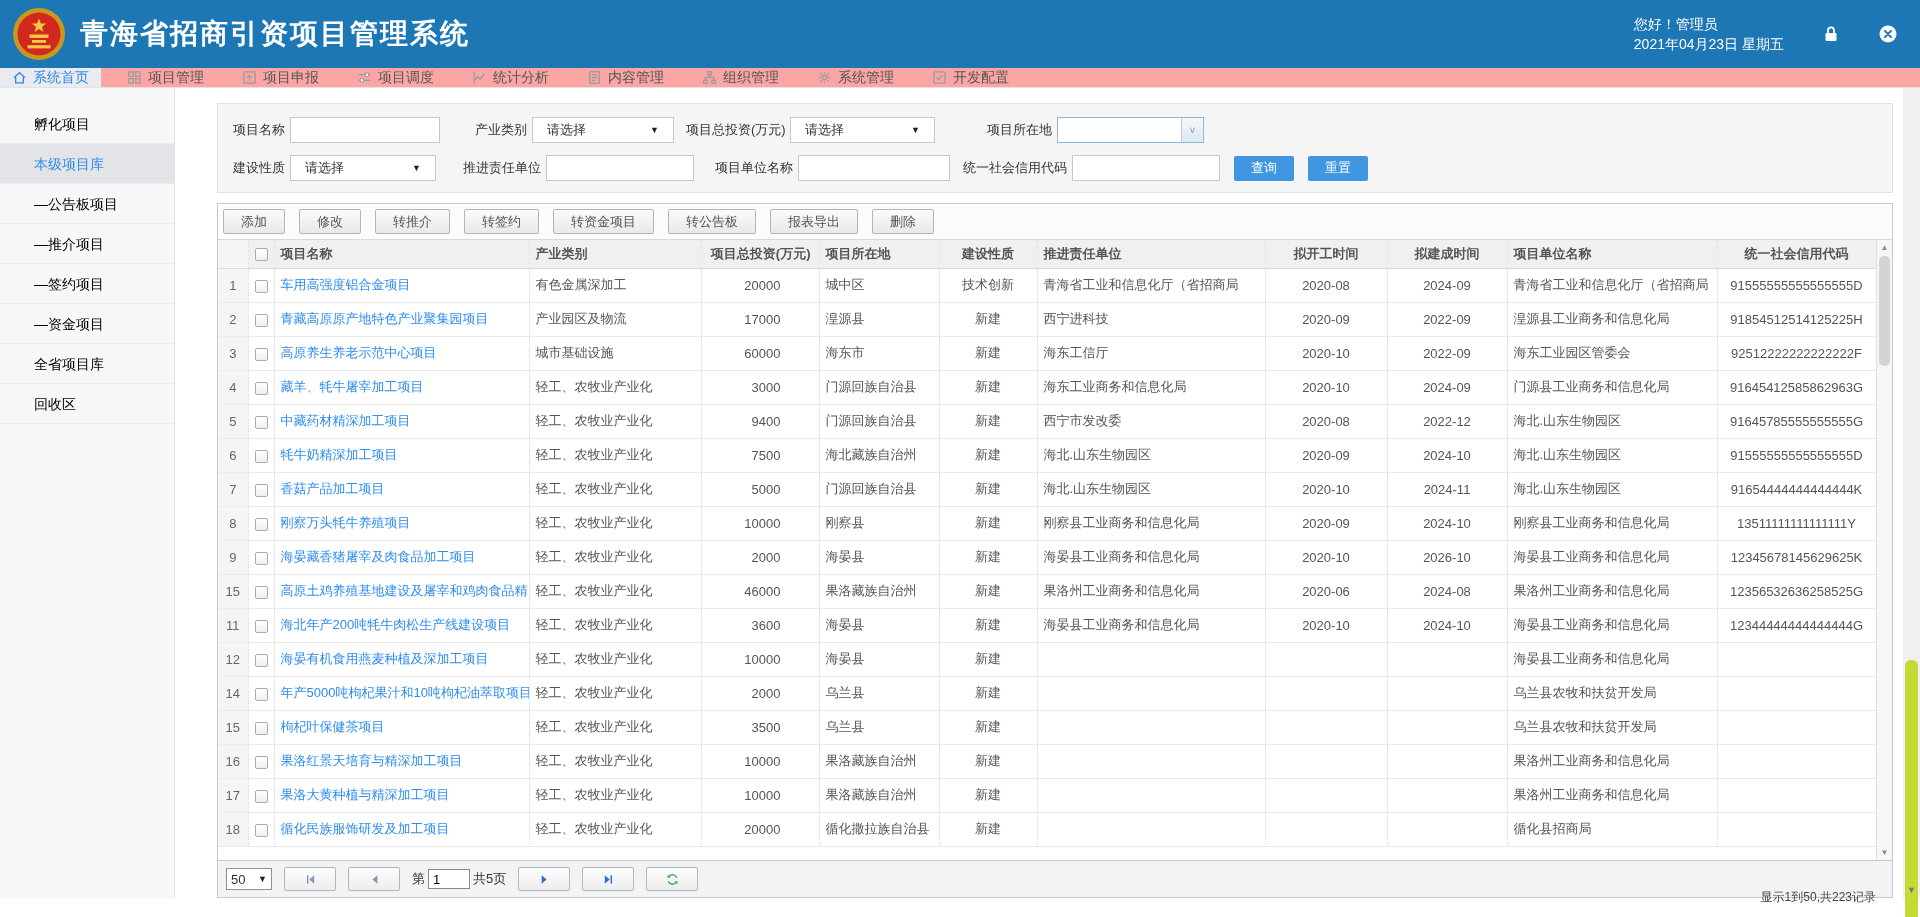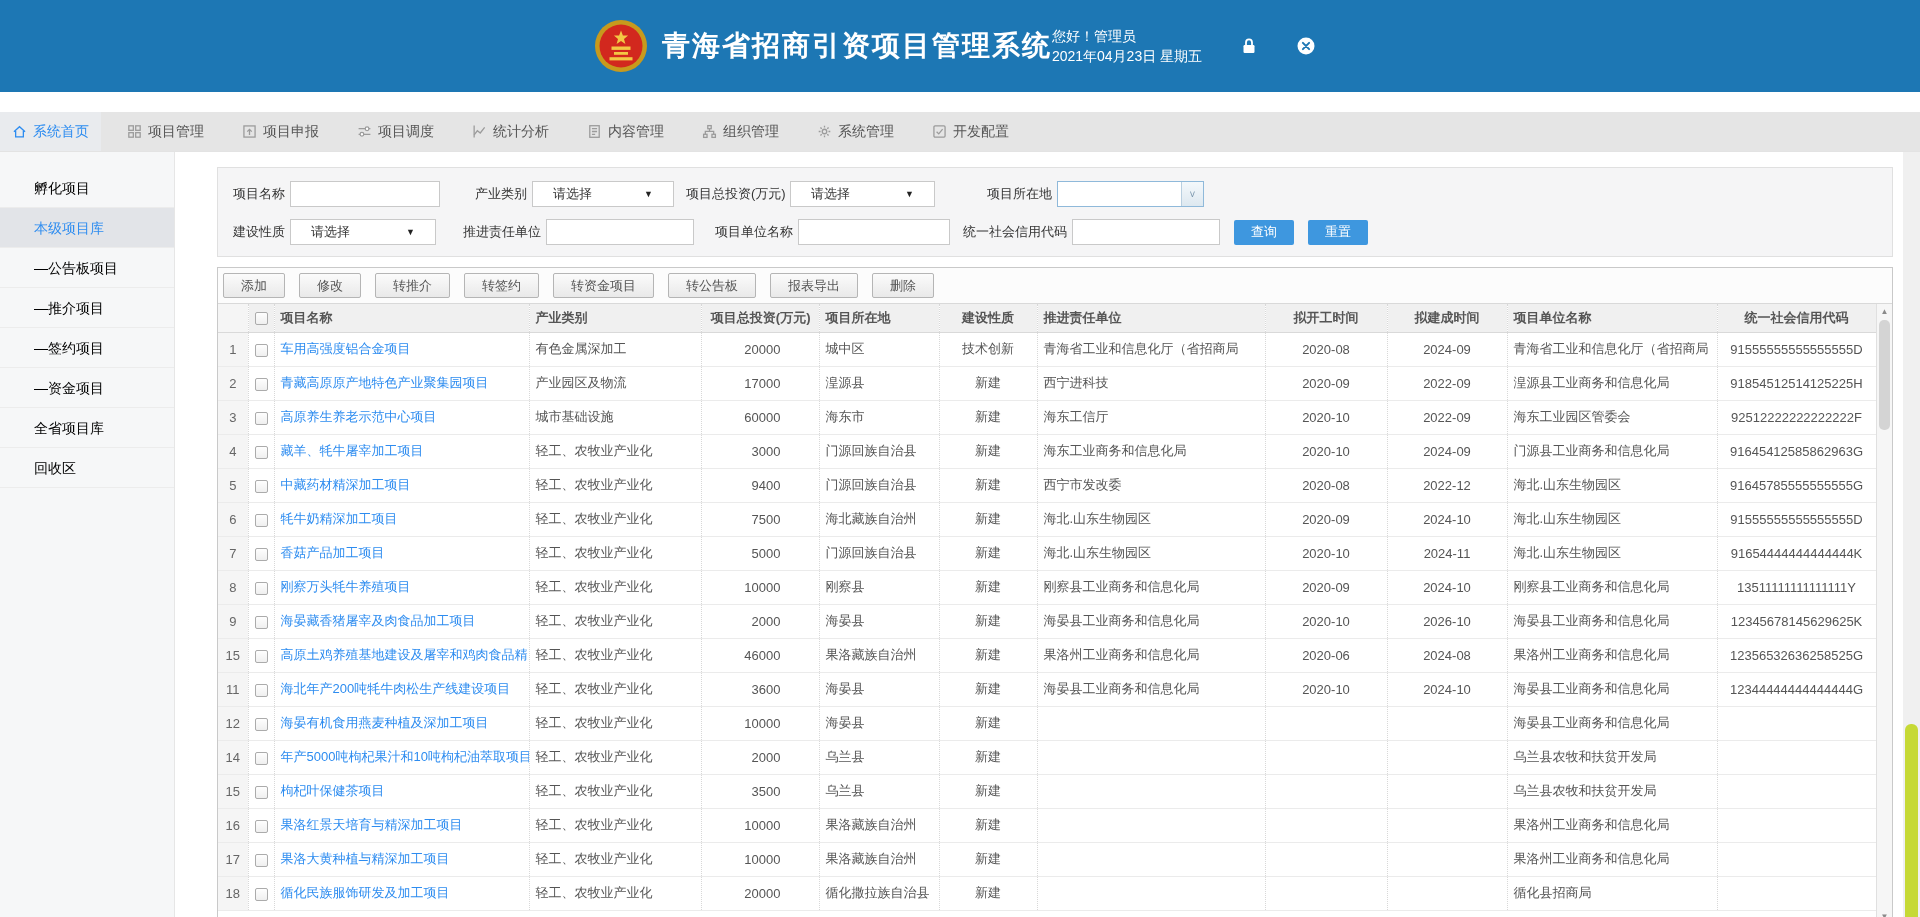--- a/index.html
+++ b/index.html
@@ -1,30 +1,30 @@
 <!DOCTYPE html>
 <html><head>
 <meta charset="utf-8">
 <style>
   * { margin:0; padding:0; box-sizing:border-box; }
   html,body { width:1920px; height:917px; overflow:hidden; background:#fff;
               font-family:"Liberation Sans","DejaVu Sans",sans-serif; font-size:13px; color:#555; }
 
   
-  .app-header { height:92px; background:#1d77b4; display:flex; justify-content:center;
+  .app-header { height:68px; background:#1d77b4; display:flex; justify-content:space-between;
                 align-items:center; padding:0 22px 0 12px; }
   .brand { display:flex; align-items:center; gap:14px; }
   .emblem { width:54px; height:54px; flex:0 0 auto; }
   .app-title { color:#fff; font-size:28px; font-weight:bold; letter-spacing:2px; }
   .user-area { display:flex; align-items:center; gap:37px; }
   .user-text { color:#fff; font-size:14px; line-height:20px; text-align:left; }
   .hdr-icon { width:20px; height:20px; cursor:pointer; }
 
   
-  .top-nav { height:40px; background:#e5e5e5; border-bottom:1px solid #e3e3e3; display:flex; align-items:stretch;margin-top:20px; }
+  .top-nav { height:20px; background:#fca5a5; border-bottom:1px solid #e3e3e3; display:flex; align-items:stretch; }
   .nav-item { display:flex; align-items:center; gap:6px; padding:0 12px; margin-right:14px;
               font-size:14px; color:#555; cursor:pointer; white-space:nowrap; }
   .nav-item .nav-icon { width:15px; height:15px; color:#9b9b9b; display:inline-flex; }
   .nav-item.active { background:#e9ebee; color:#2d8cf0; }
   .nav-item.active .nav-icon { color:#2d8cf0; }
   .nav-icon svg { width:15px; height:15px; }
 
   
   .layout { display:flex; height:810px; position:relative; }
   .sidebar { width:175px; background:#f6f7f8; border-right:1px solid #e6e6e6; padding-top:16px; flex:0 0 auto; }
@@ -34,21 +34,21 @@
 
   .content { flex:1; padding:15px 0 0 42px; position:relative; background:#fff; }
 
   
   .filter-panel { width:1676px; height:90px; background:#f5f5f6; border:1px solid #e0e0e0; padding:13px 0 0 2px; }
   .f-row { display:flex; align-items:center; height:26px; margin-bottom:12px; }
   .f-label { font-size:13px; color:#333; text-align:right; padding-right:5px; white-space:nowrap; flex:0 0 auto; }
   .f-input { height:26px; border:1px solid #c9c9c9; background:#fff; padding:0 5px; font-size:13px;
              font-family:inherit; color:#333; }
   .select { height:26px; border:1px solid #c9c9c9; background:#fff; display:flex; align-items:center;
-            justify-content:space-between; padding:0 20px; color:#333; cursor:pointer; }
+            justify-content:space-between; padding:0 14px; color:#333; cursor:pointer; }
   .select .caret { font-size:9px; color:#222; }
   .combo { height:26px; border:1px solid #8fb9da; background:#fff; display:flex; cursor:pointer; }
   .combo .combo-text { flex:1; }
   .combo .combo-btn { width:22px; border-left:1px solid #b9cfe0; background:linear-gradient(#f4f8fb,#dde8f0);
                       display:flex; align-items:center; justify-content:center; color:#7a96ad; font-size:10px; }
   .btn-primary { width:60px; height:25px; background:#3e97df; border:none; color:#fff; font-size:13px;
                  font-family:inherit; border-radius:2px; cursor:pointer; }
 
   
   .w70{width:70px}.w58{width:62px}.w100{width:104px}.w72{width:76px}.w98{width:102px}.w96{width:100px}.w110{width:114px}
@@ -80,21 +80,21 @@
 
   
   .grid-scroll { position:absolute; top:0; right:0; bottom:0; width:16px; background:#f6f6f6;
                  border-left:1px solid #e0e0e0; }
   .gs-arrow { height:15px; display:flex; align-items:center; justify-content:center; font-size:8px; color:#8a8a8a; cursor:pointer; }
   .gs-arrow.down { position:absolute; bottom:0; left:0; right:0; }
   .gs-thumb { position:absolute; top:16px; left:2px; width:11px; height:110px; background:#d4d4d4; border-radius:5px; cursor:grab; }
 
   
   .pager { height:37px; flex:0 0 auto; background:#f1f3f4; border-top:1px solid #c9c9c9;
-           display:flex; align-items:center; padding:0 10px 0 28px; gap:12px; color:#333; }
+           display:flex; align-items:center; padding:0 10px 0 8px; gap:12px; color:#333; }
   .page-size { width:46px; height:22px; border:1px solid #919191; background:#fff; display:flex;
                align-items:center; justify-content:space-between; padding:0 4px; cursor:pointer; }
   .page-size .caret { font-size:9px; color:#222; }
   .pager-btn { width:52px; height:24px; border:1px solid #b5b5b5; background:linear-gradient(#fdfdfd,#ededed);
                border-radius:2px; display:flex; align-items:center; justify-content:center; cursor:pointer; }
   .pager-btn svg { width:13px; height:13px; }
   .page-info { display:flex; align-items:center; gap:3px; font-size:13px; color:#333; }
   .page-input { width:42px; height:20px; border:1px solid #8a8a8a; padding:0 4px; font-size:13px; font-family:inherit; }
   .pager-status { margin-left:auto; font-size:12px; color:#444; padding-right:6px;margin-top:36px; }
 

